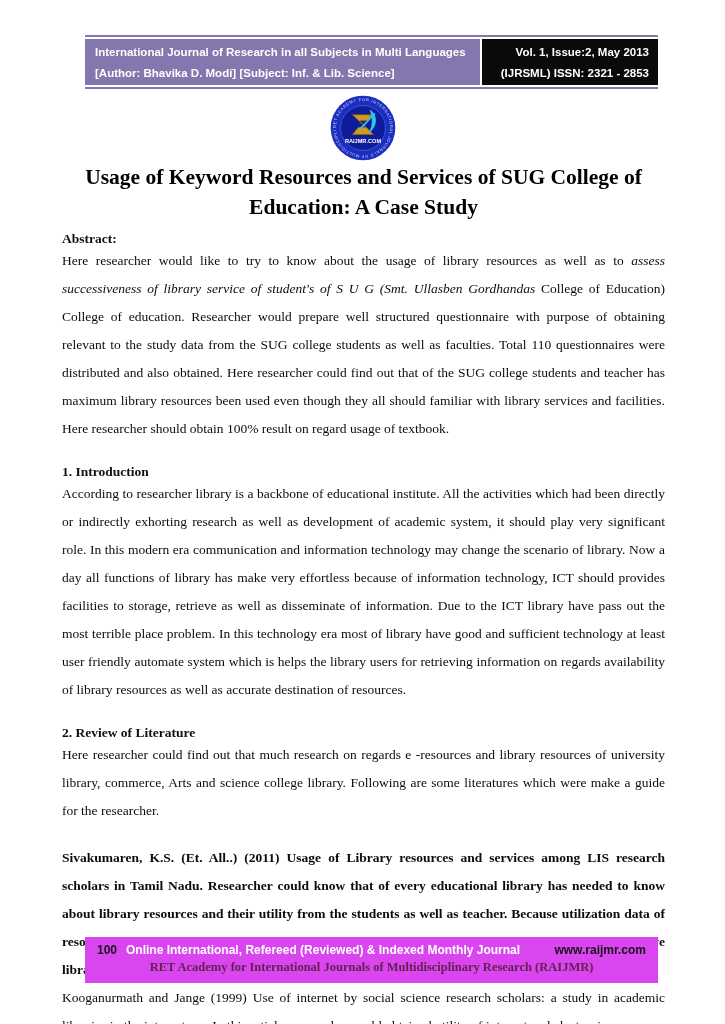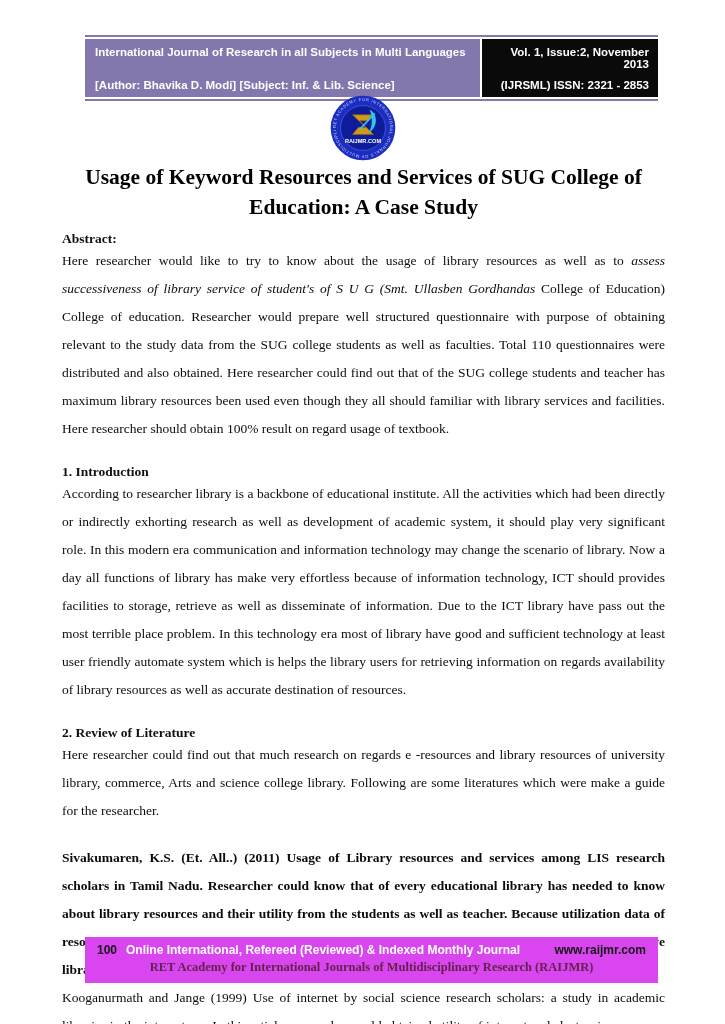--- a/index.html
+++ b/index.html
@@ -74,21 +74,21 @@
 
 <div class="page">
 
   <div class="journal-header">
     <div class="header-cells">
       <div class="header-left">
         <span>International Journal of Research in all Subjects in Multi Languages</span>
         <span>[Author: Bhavika D. Modi] [Subject: Inf.  &amp; Lib. Science]</span>
       </div>
       <div class="header-right">
-        <span>Vol. 1, Issue:2, November 2013</span>
+        <span>Vol. 1, Issue:2, May 2013</span>
         <span>(IJRSML)  ISSN: 2321 - 2853</span>
       </div>
     </div>
   </div>
 
   <div class="logo-row">
     <svg width="66" height="66" viewBox="0 0 100 100">
       <defs>
         <path id="ringPath" d="M 50,50 m -41,0 a 41,41 0 1,1 82,0 a 41,41 0 1,1 -82,0"></path>
       </defs>

